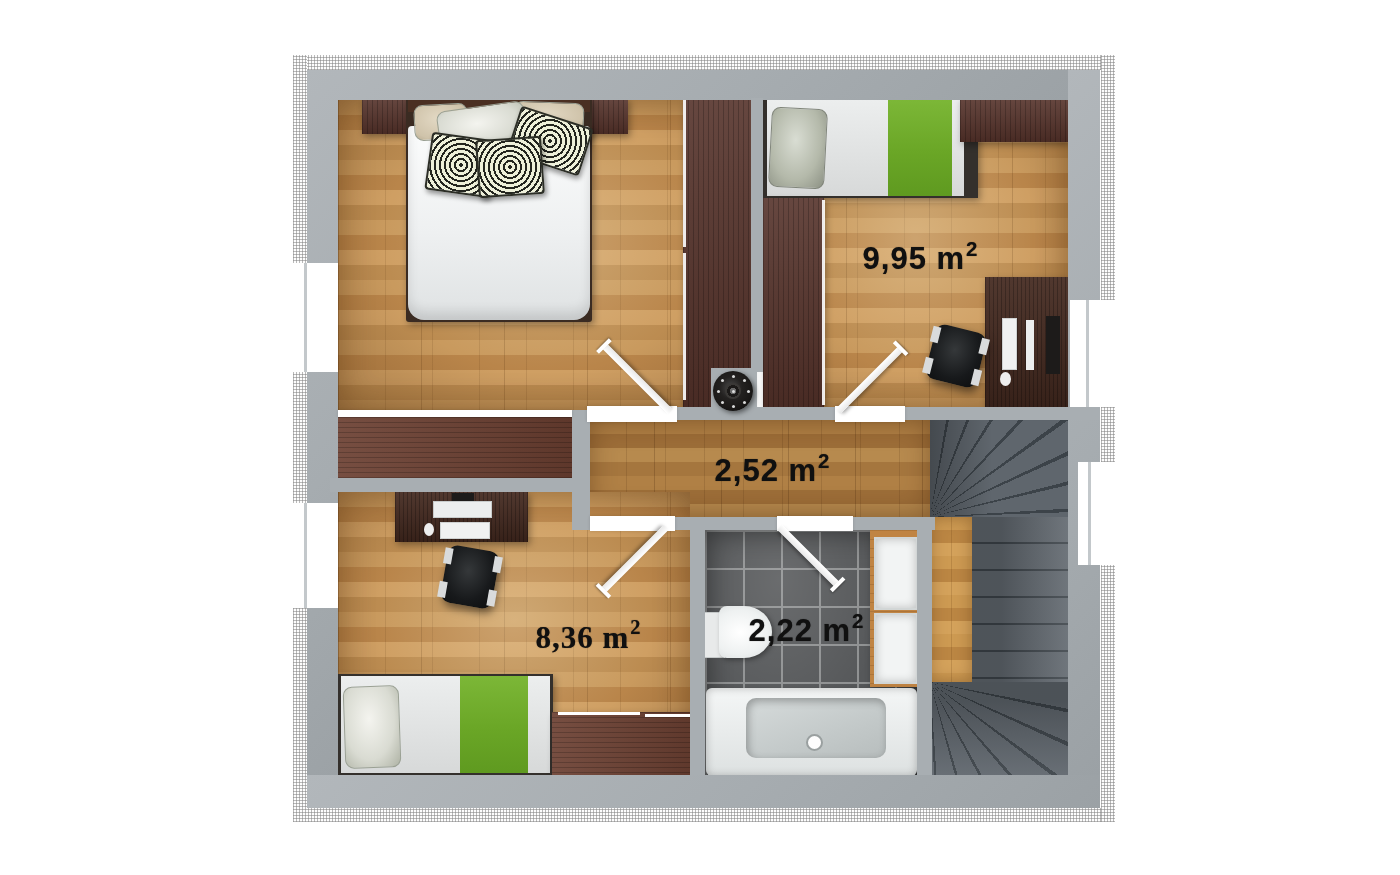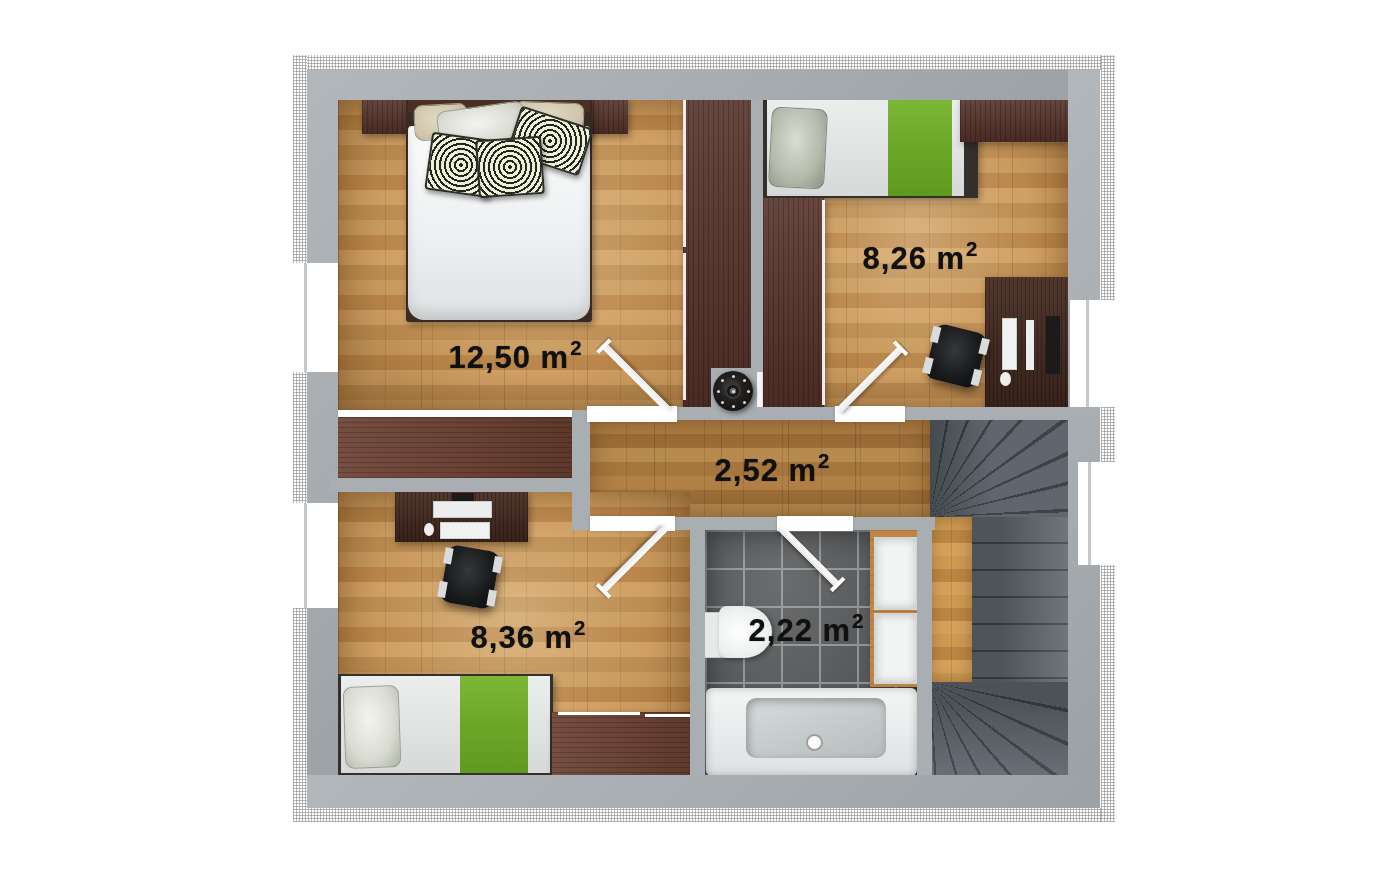--- a/index.html
+++ b/index.html
@@ -248,29 +248,26 @@
   <div class="abs tub" style="left:706px;top:688px;width:211px;height:88px;">
     <div class="abs tub-inner" style="left:40px;top:10px;width:140px;height:60px;"></div>
     <div class="abs" style="left:100px;top:46px;width:13px;height:13px;border-radius:50%;background:#fdfdfd;border:2px solid #9aa0a0;"></div>
   </div>
 
   <div class="abs door-leaf" style="left:670px;top:408px;width:92px;transform-origin:0 50%;transform:rotate(-135deg);"></div>
   <div class="abs door-leaf" style="left:838px;top:408px;width:88px;transform-origin:0 50%;transform:rotate(-45deg);"></div>
   <div class="abs door-leaf" style="left:666px;top:524px;width:88px;transform-origin:0 50%;transform:rotate(135deg);"></div>
   <div class="abs door-leaf" style="left:780px;top:524px;width:80px;transform-origin:0 50%;transform:rotate(45deg);"></div>
 
-  <div class="abs area-label" style="left:515px;top:357px;">
-    <span>12,50 m</span><sup>2</sup>
-  </div>
   <div class="abs area-label" style="left:920px;top:258px;">
-    <span>8,26 m</span><sup>2</sup>
+    <span>9,95 m</span><sup>2</sup>
   </div>
   <div class="abs area-label" style="left:772px;top:470px;">
     <span>2,52 m</span><sup>2</sup>
   </div>
-  <div class="abs area-label" style="left:528px;top:637px;">
+  <div class="abs area-label" style="left:588px;top:637px;font-family:Liberation Serif, serif;">
     <span>8,36 m</span><sup>2</sup>
   </div>
   <div class="abs area-label" style="left:806px;top:630px;">
     <span>2,22 m</span><sup>2</sup>
   </div>
 
 </div>
 
 </body></html>

